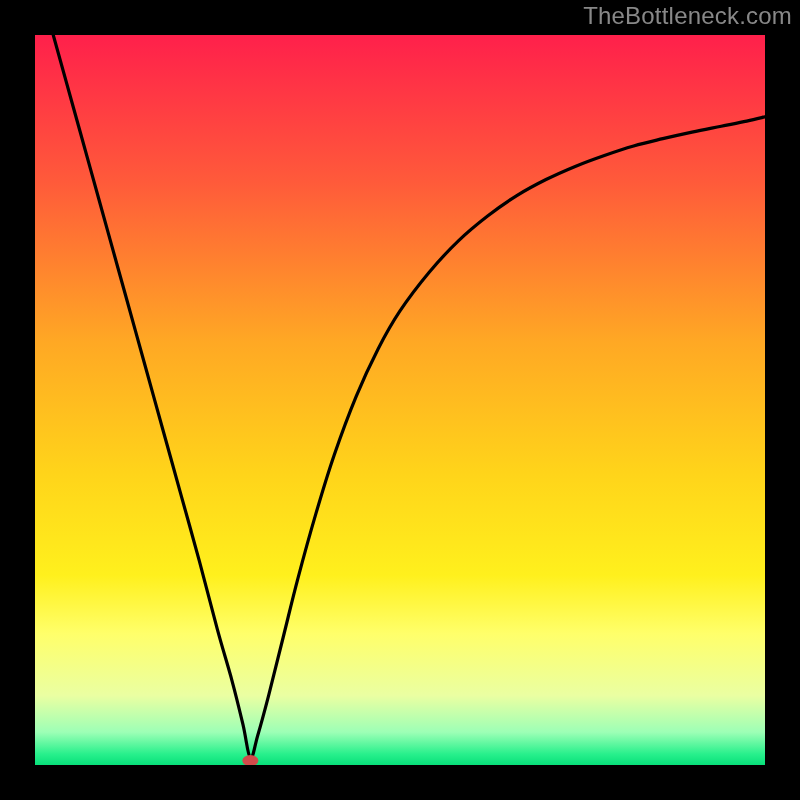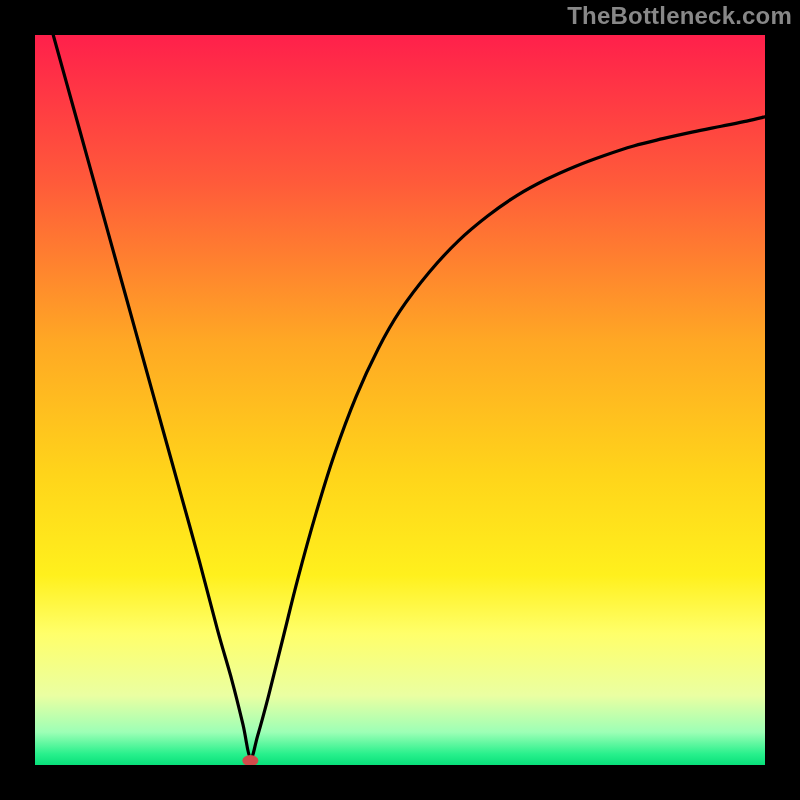--- a/index.html
+++ b/index.html
@@ -16,21 +16,21 @@
     width: 800px;
     height: 800px;
     background: #000;
   }
   .watermark {
     position: absolute;
     top: 2px;
     right: 8px;
     color: #888;
     font-size: 24px;
-    font-weight: 700;
+    font-weight: 400;
     letter-spacing: 0.2px;
     user-select: none;
   }
   .plot {
     position: absolute;
     left: 35px;
     top: 35px;
     width: 730px;
     height: 730px;
   }

